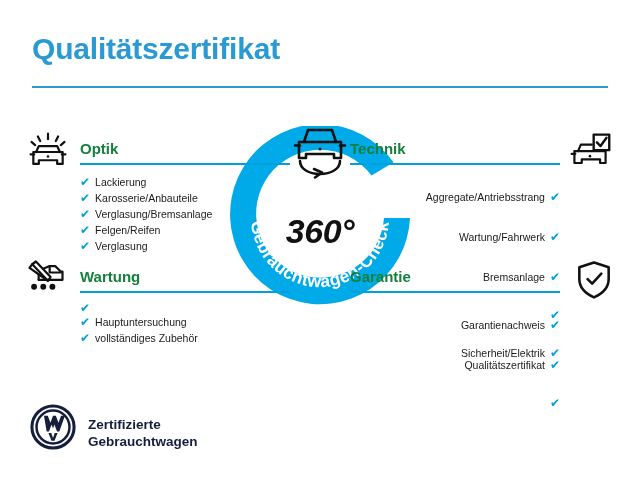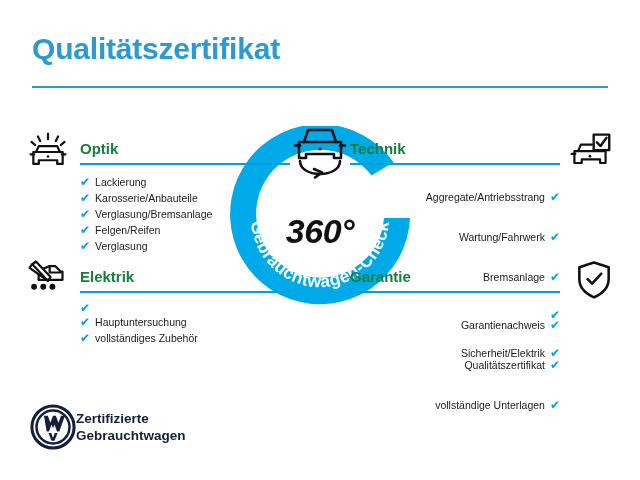--- a/index.html
+++ b/index.html
@@ -135,21 +135,22 @@
     width: 72px;
     height: 62px;
   }
 
   
   .footer {
     position: absolute;
     left: 30px;
     top: 404px;
     display: flex;
-    align-items: center;
+    align-items: flex-end;
+    gap: 12px;
   }
   .vw-mark { width: 46px; height: 46px; flex: 0 0 auto; }
   .footer-text {
     font-size: 13.5px;
     font-weight: bold;
     color: #151f3d;
     line-height: 17px;
     white-space: nowrap;
   }
 </style>
@@ -261,21 +262,21 @@
         <span>Felgen/Reifen</span>
       </li>
       <li class="item">
         <span class="check">✔</span>
         <span>Verglasung</span>
       </li>
     </ul>
   </div>
 
   <div class="section sec-wartung">
-    <div class="sec-title">Elektrik</div>
+    <div class="sec-title">Wartung</div>
     <div class="sec-rule"></div>
     <ul class="item-list">
       <li class="item">
         <span class="check">✔</span>
       </li>
       <li class="item">
         <span class="check">✔</span>
         <span>Hauptuntersuchung</span>
       </li>
       <li class="item">
@@ -317,21 +318,20 @@
     <ul class="item-list">
       <li class="item">
         <span>Garantienachweis</span>
         <span class="check">✔</span>
       </li>
       <li class="item">
         <span>Qualitätszertifikat</span>
         <span class="check">✔</span>
       </li>
       <li class="item">
-        <span>vollständige Unterlagen</span>
         <span class="check">✔</span>
       </li>
     </ul>
   </div>
 
   <div class="footer">
     <div class="vw-mark">
       <svg viewBox="0 0 48 48" width="46" height="46">
         <circle cx="24" cy="24" r="22" fill="none" stroke="#151f3d" stroke-width="3.2"></circle>
         <circle cx="24" cy="24" r="17.2" fill="none" stroke="#151f3d" stroke-width="2.6"></circle>

